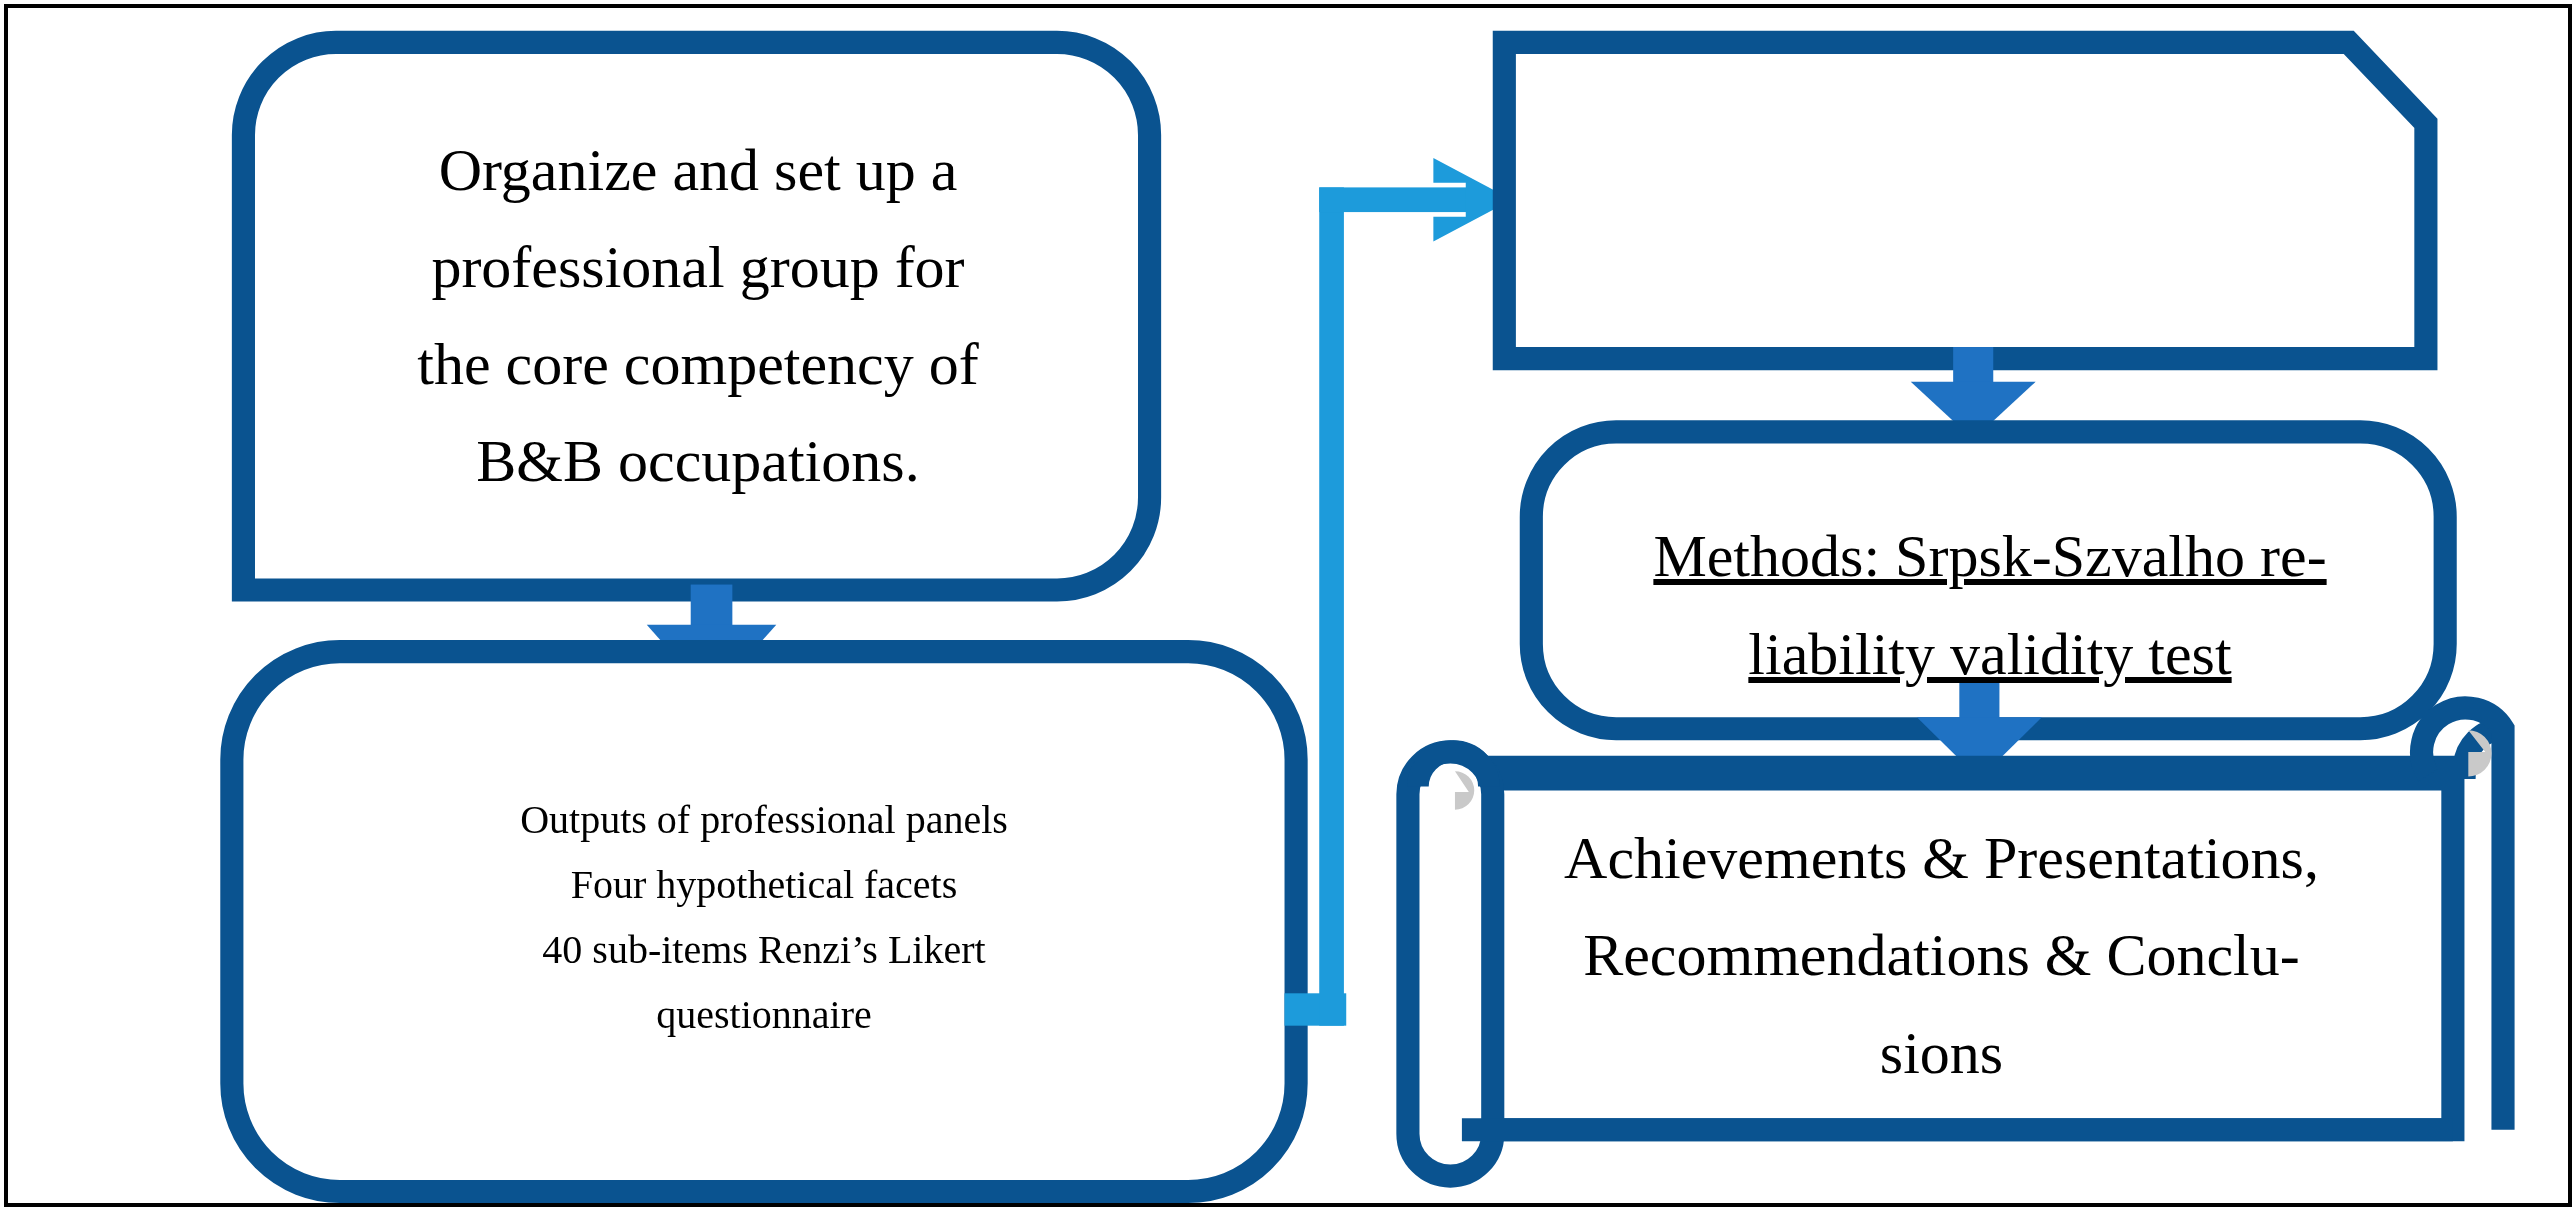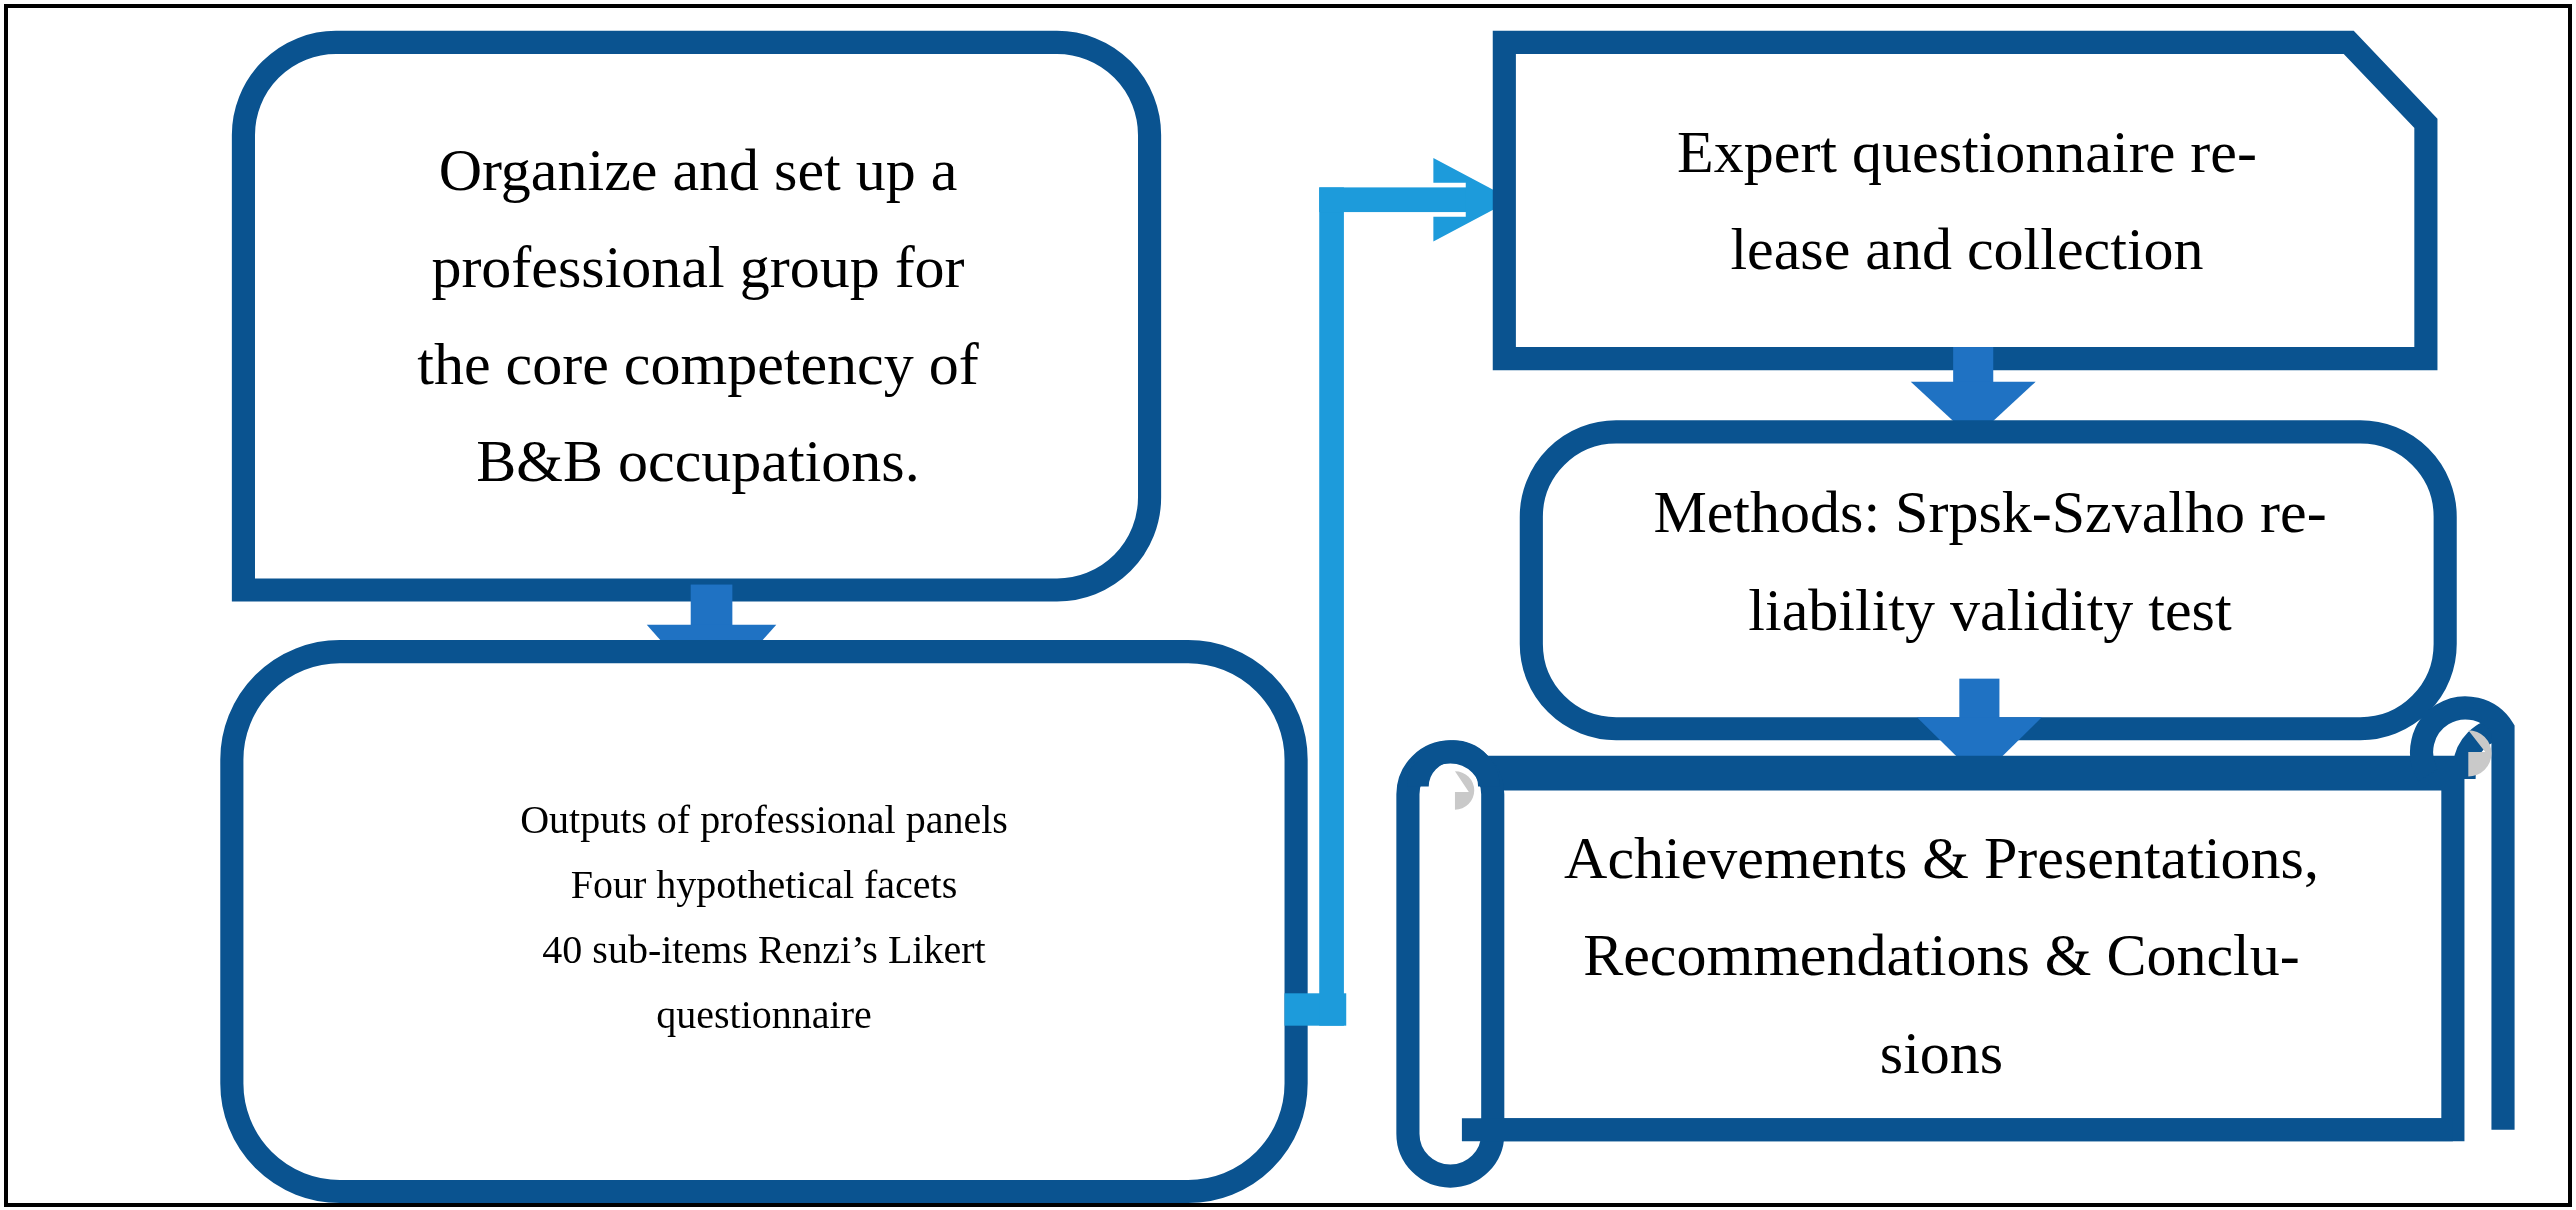--- a/index.html
+++ b/index.html
@@ -53,22 +53,23 @@
   }
   #t-box2 {
     left: 255px; top: 679px; width: 1018px; height: 478px;
     font-size: 40px;
   }
   #t-box3 {
     left: 1535px; top: 62px; width: 864px; height: 278px;
     font-size: 60px;
   }
   #t-box4 {
-    left: 1558px; top: 434px; width: 864px; height: 255px;
+    left: 1558px; top: 478px; width: 864px; height: 255px;
     font-size: 60px;
+    text-decoration: underline;
   }
   #t-box5 {
     left: 1467px; top: 771px; width: 949px; height: 370px;
     font-size: 60px;
   }
 </style>
 </head>
 <body>
 
 <div id="root">
@@ -149,24 +150,20 @@
 B&amp;B occupations.</span>
   </div>
 
   <div class="box-text" id="t-box2">
     <span>Outputs of professional panels
 Four hypothetical facets
 40 sub-items Renzi’s Likert
 questionnaire</span>
   </div>
 
-  <div class="box-text" id="t-box3">
-    <span>Expert questionnaire re-
-lease and collection</span>
-  </div>
 
   <div class="box-text" id="t-box4">
     <span>Methods: Srpsk-Szvalho re-
 liability validity test</span>
   </div>
 
   <div class="box-text" id="t-box5">
     <span>Achievements &amp; Presentations,
 Recommendations &amp; Conclu-
 sions</span>

